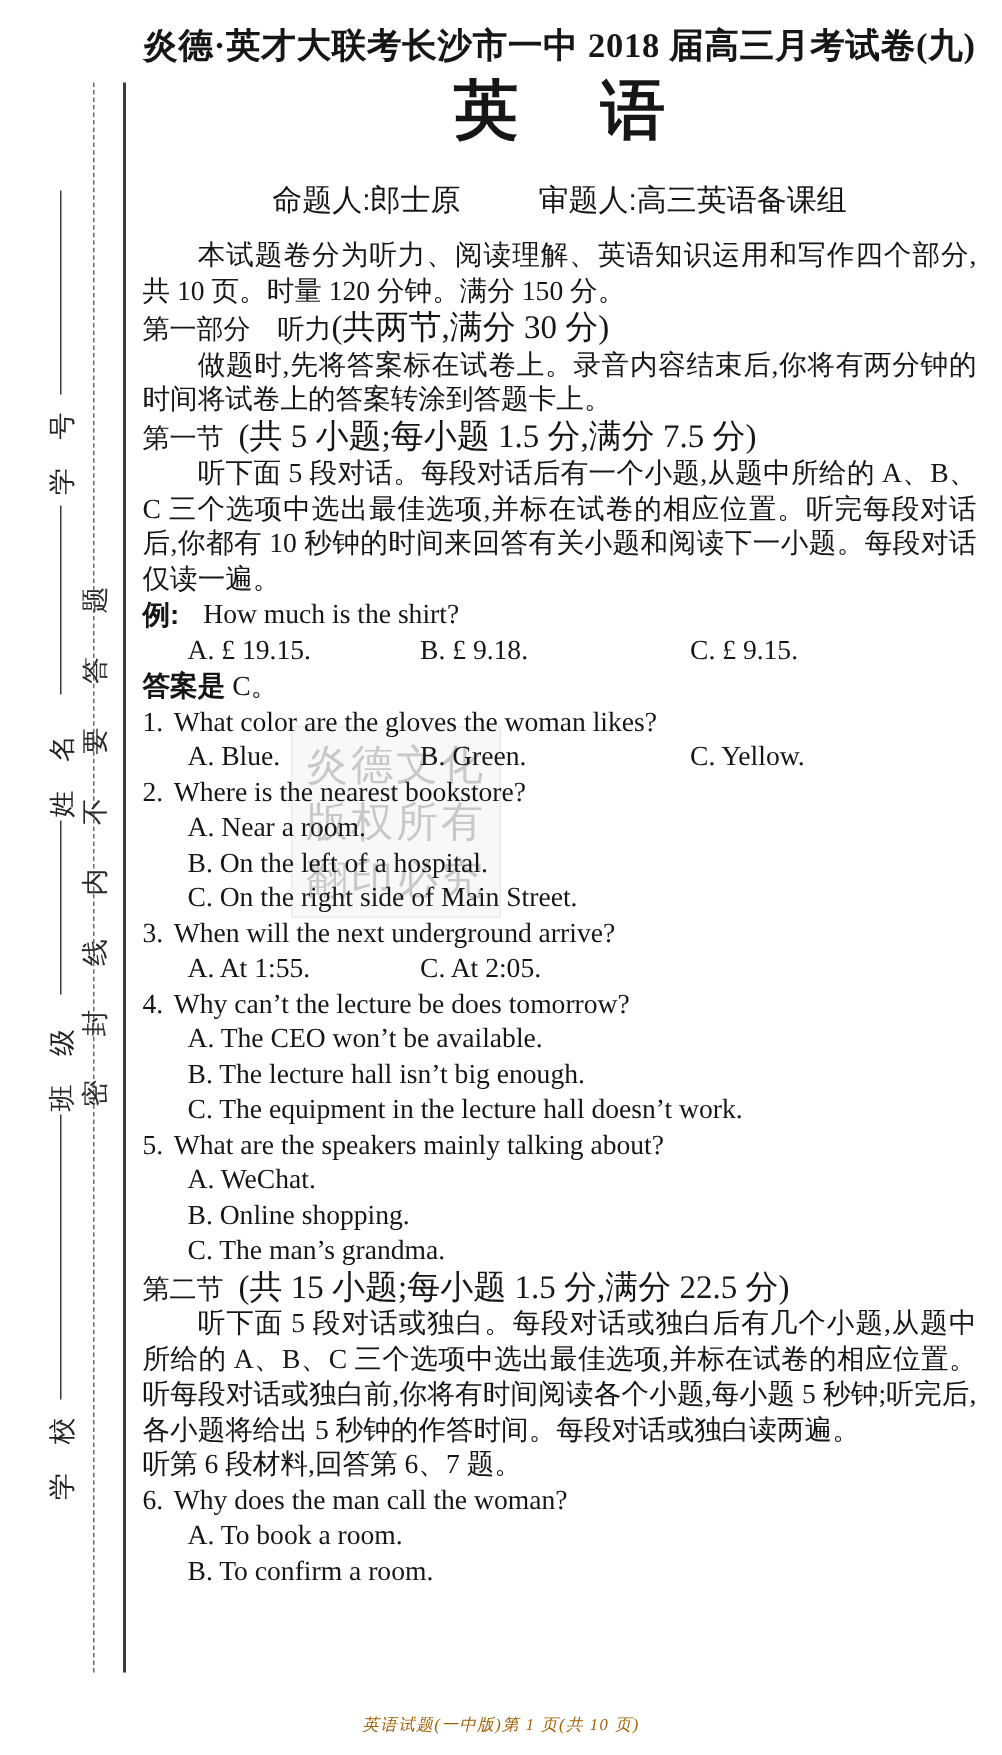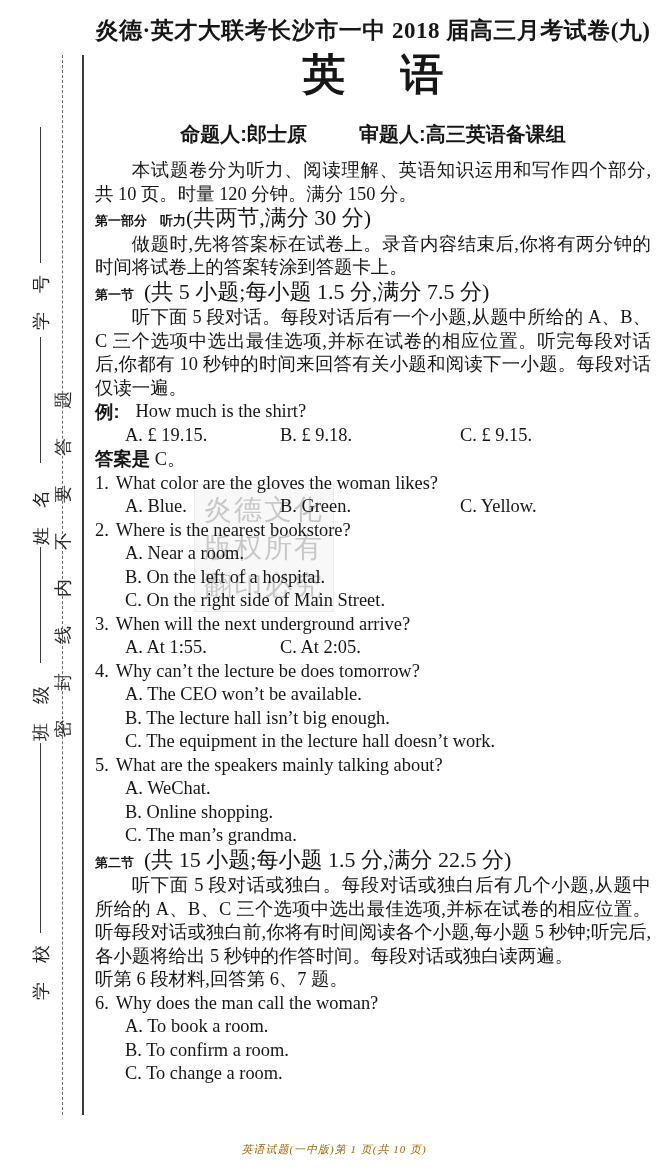--- a/index.html
+++ b/index.html
@@ -43,26 +43,26 @@
   .header-title {
     font-size:23px; font-weight:bold; text-align:center; letter-spacing:0.5px;
     line-height:30px; margin-bottom:5px; white-space:nowrap;
   }
   .subject-title {
     font-family:"Liberation Sans","DejaVu Sans",sans-serif;
     font-size:43px; font-weight:bold; text-align:center; line-height:47px; margin-bottom:23px; white-space:pre;
   }
   .byline {
     font-family:"Liberation Sans","DejaVu Sans",sans-serif;
-    font-size:20px; font-weight:bold; line-height:26px; margin-bottom:12px;
+    font-size:20px; font-weight:normal; line-height:26px; margin-bottom:12px;
     display:flex; justify-content:center; gap:52px; white-space:nowrap;
   }
   .para { text-indent:2em; text-align:justify; }
   .h-line { white-space:nowrap; }
-  .h-bold { font-family:"Liberation Sans","DejaVu Sans",sans-serif; font-weight:bold; font-size:13px; }
+  .h-bold { font-family:"Liberation Sans","DejaVu Sans",sans-serif; font-weight:normal; font-size:18px; }
   .h-note { font-size:22px; }
   .h-note.gap { margin-left:10px; }
   .ex-line { display:flex; }
   .ex-label { font-family:"Liberation Sans","DejaVu Sans",sans-serif; font-weight:bold; margin-right:16px; flex:0 0 auto; }
   .opt-row { display:grid; grid-template-columns:155px 180px 1fr; padding-left:30px; }
   .opt { padding-left:30px; }
   .q-line .q-num { margin-right:7px; }
   .answer-line .ans-bold { font-family:"Liberation Sans","DejaVu Sans",sans-serif; font-weight:bold; }
 
   .footer {
@@ -170,17 +170,16 @@
       <span class="h-bold">第二节</span><span class="h-note gap">(共 15 小题;每小题 1.5 分,满分 22.5 分)</span>
     </div>
     <p class="para">听下面 5 段对话或独白。每段对话或独白后有几个小题,从题中所给的 A、B、C 三个选项中选出最佳选项,并标在试卷的相应位置。听每段对话或独白前,你将有时间阅读各个小题,每小题 5 秒钟;听完后,各小题将给出 5 秒钟的作答时间。每段对话或独白读两遍。</p>
     <div>听第 6 段材料,回答第 6、7 题。</div>
 
     <div class="q-line">
       <span class="q-num">6.</span><span>Why does the man call the woman?</span>
     </div>
     <div class="opt">A. To book a room.</div>
     <div class="opt">B. To confirm a room.</div>
-    <div class="opt">C. To change a room.</div>
   </div>
 
   <div class="footer">英语试题(一中版)第 1 页(共 10 页)</div>
 </div>
 
 </body></html>

